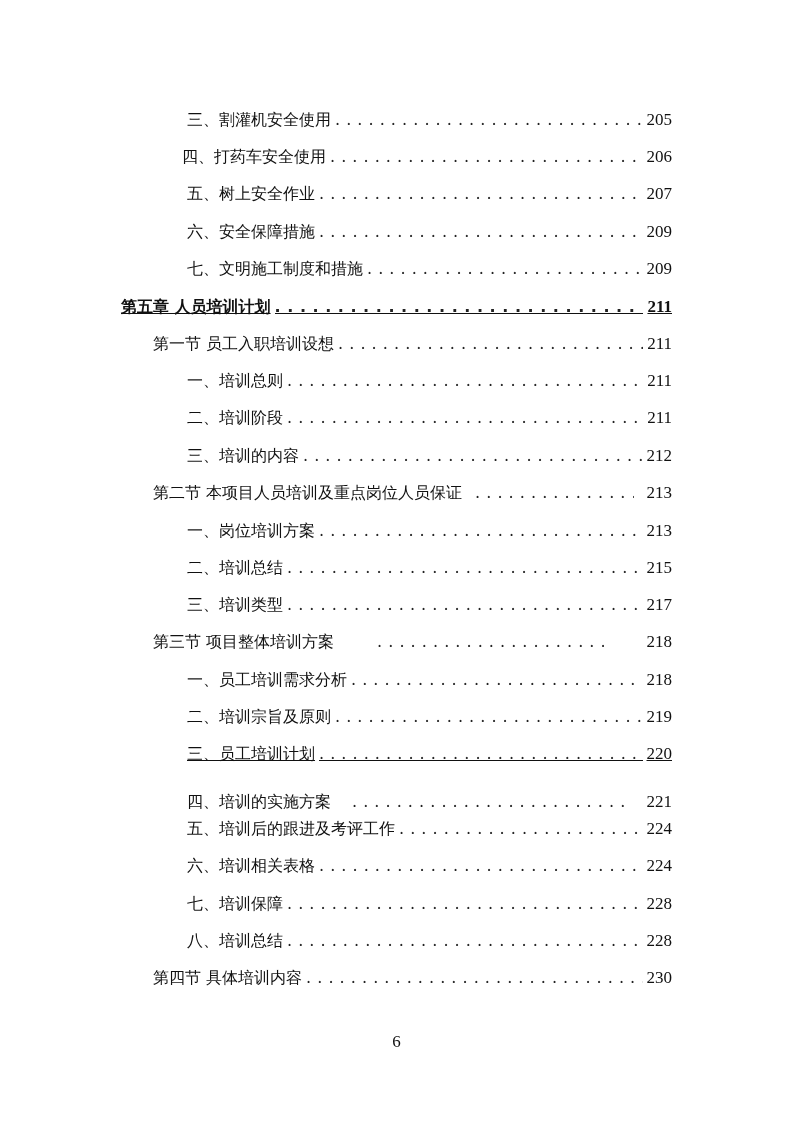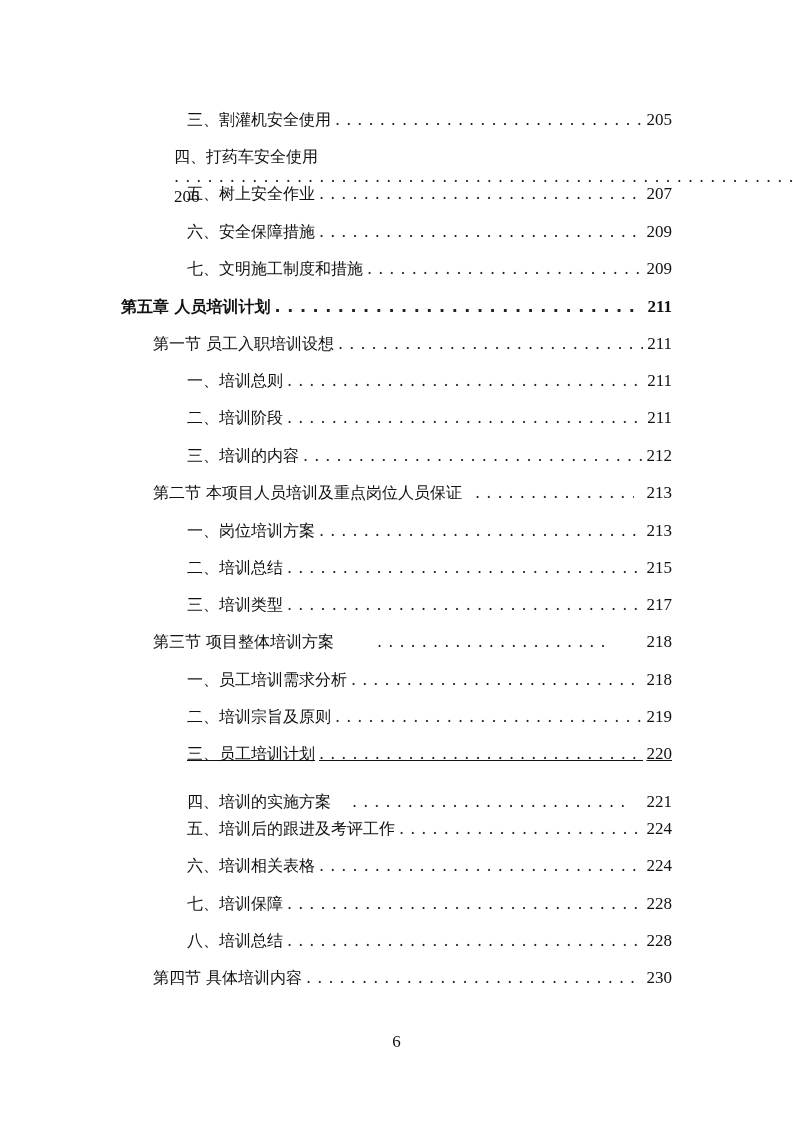--- a/index.html
+++ b/index.html
@@ -4,35 +4,35 @@
 <style>
   html, body { margin: 0; padding: 0; background: #ffffff; }
   body { width: 793px; height: 1122px; position: relative; overflow: hidden;
          font-family: "DejaVu Serif", "Liberation Serif", serif; color: #111; }
   .toc { position: absolute; left: 0; top: 0; width: 793px; }
   .row { position: absolute; display: flex; align-items: baseline; right: 121px; font-size: 16px; line-height: 20px; white-space: nowrap; }
   .row .label { flex: 0 0 auto; }
   .row .dots { flex: 1 1 auto; overflow: hidden; margin: 0 4px; letter-spacing: 3.2px; color: #222; }
   .row .dots::before { content: ". . . . . . . . . . . . . . . . . . . . . . . . . . . . . . . . . . . . . . . . . . . . . . . . . . . . . . . . . . . . . . . . . . . . . . . . ."; letter-spacing: 0; word-spacing: 1px; }
   .row .page { flex: 0 0 auto; font-family: "Liberation Serif", serif; font-size: 17px; }
-  .lvl-chapter { font-weight: bold; font-family: "DejaVu Sans", sans-serif; }
+  .lvl-chapter { font-weight: bold; font-family: "DejaVu Sans", sans-serif; text-decoration: underline; }
   .lvl-chapter .page { font-weight: bold; }
   .pagenum { position: absolute; top: 1032px; left: 0; width: 793px; text-align: center;
              font-family: "Liberation Serif", serif; font-size: 17px; }
 </style>
 </head>
 <body>
 
 <div class="toc" id="toc">
     <div class="row lvl-item" style="left: 187px; top: 110px;">
       <span class="label">三、割灌机安全使用</span>
       <span class="dots"></span>
       <span class="page">205</span>
     </div>
-    <div class="row lvl-item" style="left: 170px; top: 147px; flex-direction: column;">
+    <div class="row lvl-item" style="left: 182px; top: 147px;">
       <span class="label">四、打药车安全使用</span>
       <span class="dots"></span>
       <span class="page">206</span>
     </div>
     <div class="row lvl-item" style="left: 187px; top: 184px;">
       <span class="label">五、树上安全作业</span>
       <span class="dots"></span>
       <span class="page">207</span>
     </div>
     <div class="row lvl-item" style="left: 187px; top: 222px;">

